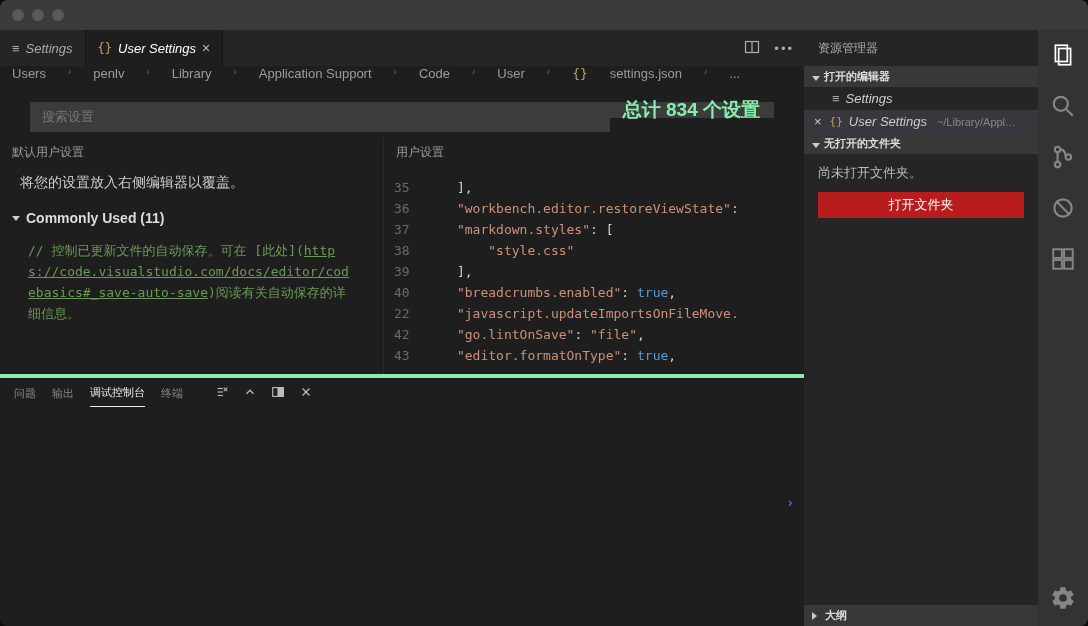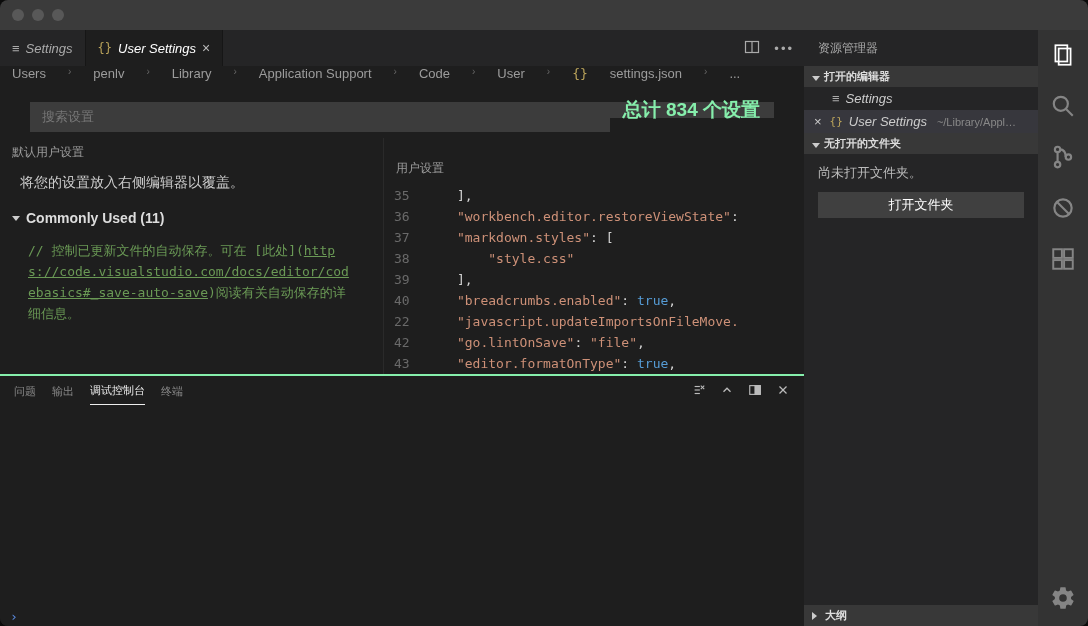--- a/index.html
+++ b/index.html
@@ -57,21 +57,21 @@
   .search-count {
     height:16px; background:#3c3c3c;
     display:flex; align-items:center; padding:0 14px;
     color:#86efac; font-weight:bold; font-size:19px;
     margin-left:-1px;
   }
   
   .settings-body { flex:1; display:flex; min-height:0; }
   .left-pane, .right-pane { display:flex; flex-direction:column; min-height:0; }
   .left-pane { width:384px; border-right:1px solid #2a2a2a; }
-  .right-pane { flex:1;margin-top:16px; }
+  .right-pane { flex:1; }
   .pane-header {
     padding:6px 12px; color:#9c9c9c; font-size:12px;
     background:#1e1e1e; border-bottom:1px solid #1e1e1e;
   }
   .left-pane .intro { padding:6px 12px 16px 20px; color:#ccc; font-size:14px; }
   .section-h {
     padding:2px 12px; color:#ddd; font-weight:bold; font-size:14px;
     display:flex; align-items:center; gap:4px;
   }
   .section-h::before{content:"";width:0;height:0;border-left:4px solid transparent;border-right:4px solid transparent;border-top:5px solid #ccc;display:inline-block;margin-right:2px;}
@@ -87,22 +87,22 @@
   .code-area { flex:1; display:flex; font-family:"Menlo","Consolas",monospace; font-size:13px; line-height:21px; overflow:hidden;align-items:center;}
   .gutter { text-align:right; color:#6a6a6a; padding:0 16px 0 10px; user-select:none;}
   .code-lines { flex:1; white-space:pre; color:#d4d4d4; overflow:hidden;}
   .s{color:#ce9178;}
   .b{color:#569cd6;}
   .p{color:#d4d4d4;}
   .minimap{width:12px;background:#1e1e1e;position:relative;}
   .minimap .thumb{position:absolute;right:0;top:120px;width:12px;height:40px;background:#424242;}
   
   .panel {
-    height:252px; background:#1e1e1e; border-top:2px solid #86efac;
-    display:flex; flex-direction:column;
+    height:252px; background:#1e1e1e; border-top:4px solid #86efac;
+    display:flex; flex-direction:row;
   }
   .panel-tabs {
     height:30px; display:flex; align-items:center; gap:16px;
     padding:0 14px; font-size:11px; color:#888;
   }
   .panel-tabs .ptab.active{color:#eee;border-bottom:1px solid #eee;}
   .panel-tabs .ptab{padding:6px 0;}
   .panel-tabs .spacer{flex:1;}
   .panel-icons{display:flex;gap:14px;align-items:center;color:#bbb;}
   .panel-icons svg{width:14px;height:14px;}
@@ -127,21 +127,21 @@
     padding:4px 8px 4px 28px; color:#ccc; font-size:13px;
     font-style:italic;
   }
   .sb-item.sel{background:#37373d;}
   .sb-item .braces{color:#bba45b;font-family:monospace;font-style:normal;font-size:11px;}
   .sb-item .close{color:#ccc;font-size:13px;font-style:normal;margin-left:-18px;margin-right:2px;}
   .sb-item .path{color:#888;font-size:11px;font-style:normal;margin-left:4px;}
   .sb-item .lines-icon{color:#aaa;font-style:normal;}
   .sb-text{padding:10px 14px;color:#bbb;font-size:13px;}
   .sb-btn{
-    margin:0 14px; height:26px; background:#404040; color:#fff;
+    margin:0 14px; height:26px; background:#b91c1c; color:#fff;
     display:flex; align-items:center; justify-content:center;
     font-size:13px; cursor:pointer;
   }
   .sb-spacer{flex:1;}
   
   .activity { width:50px; background:#333; display:flex; flex-direction:column; align-items:center; padding-top:12px; gap:22px;}
   .activity .ai{color:#858585;}
   .activity .ai.active{color:#fff;}
   .activity svg{width:26px;height:26px;}
   .activity .bottom{margin-top:auto;margin-bottom:12px;}

